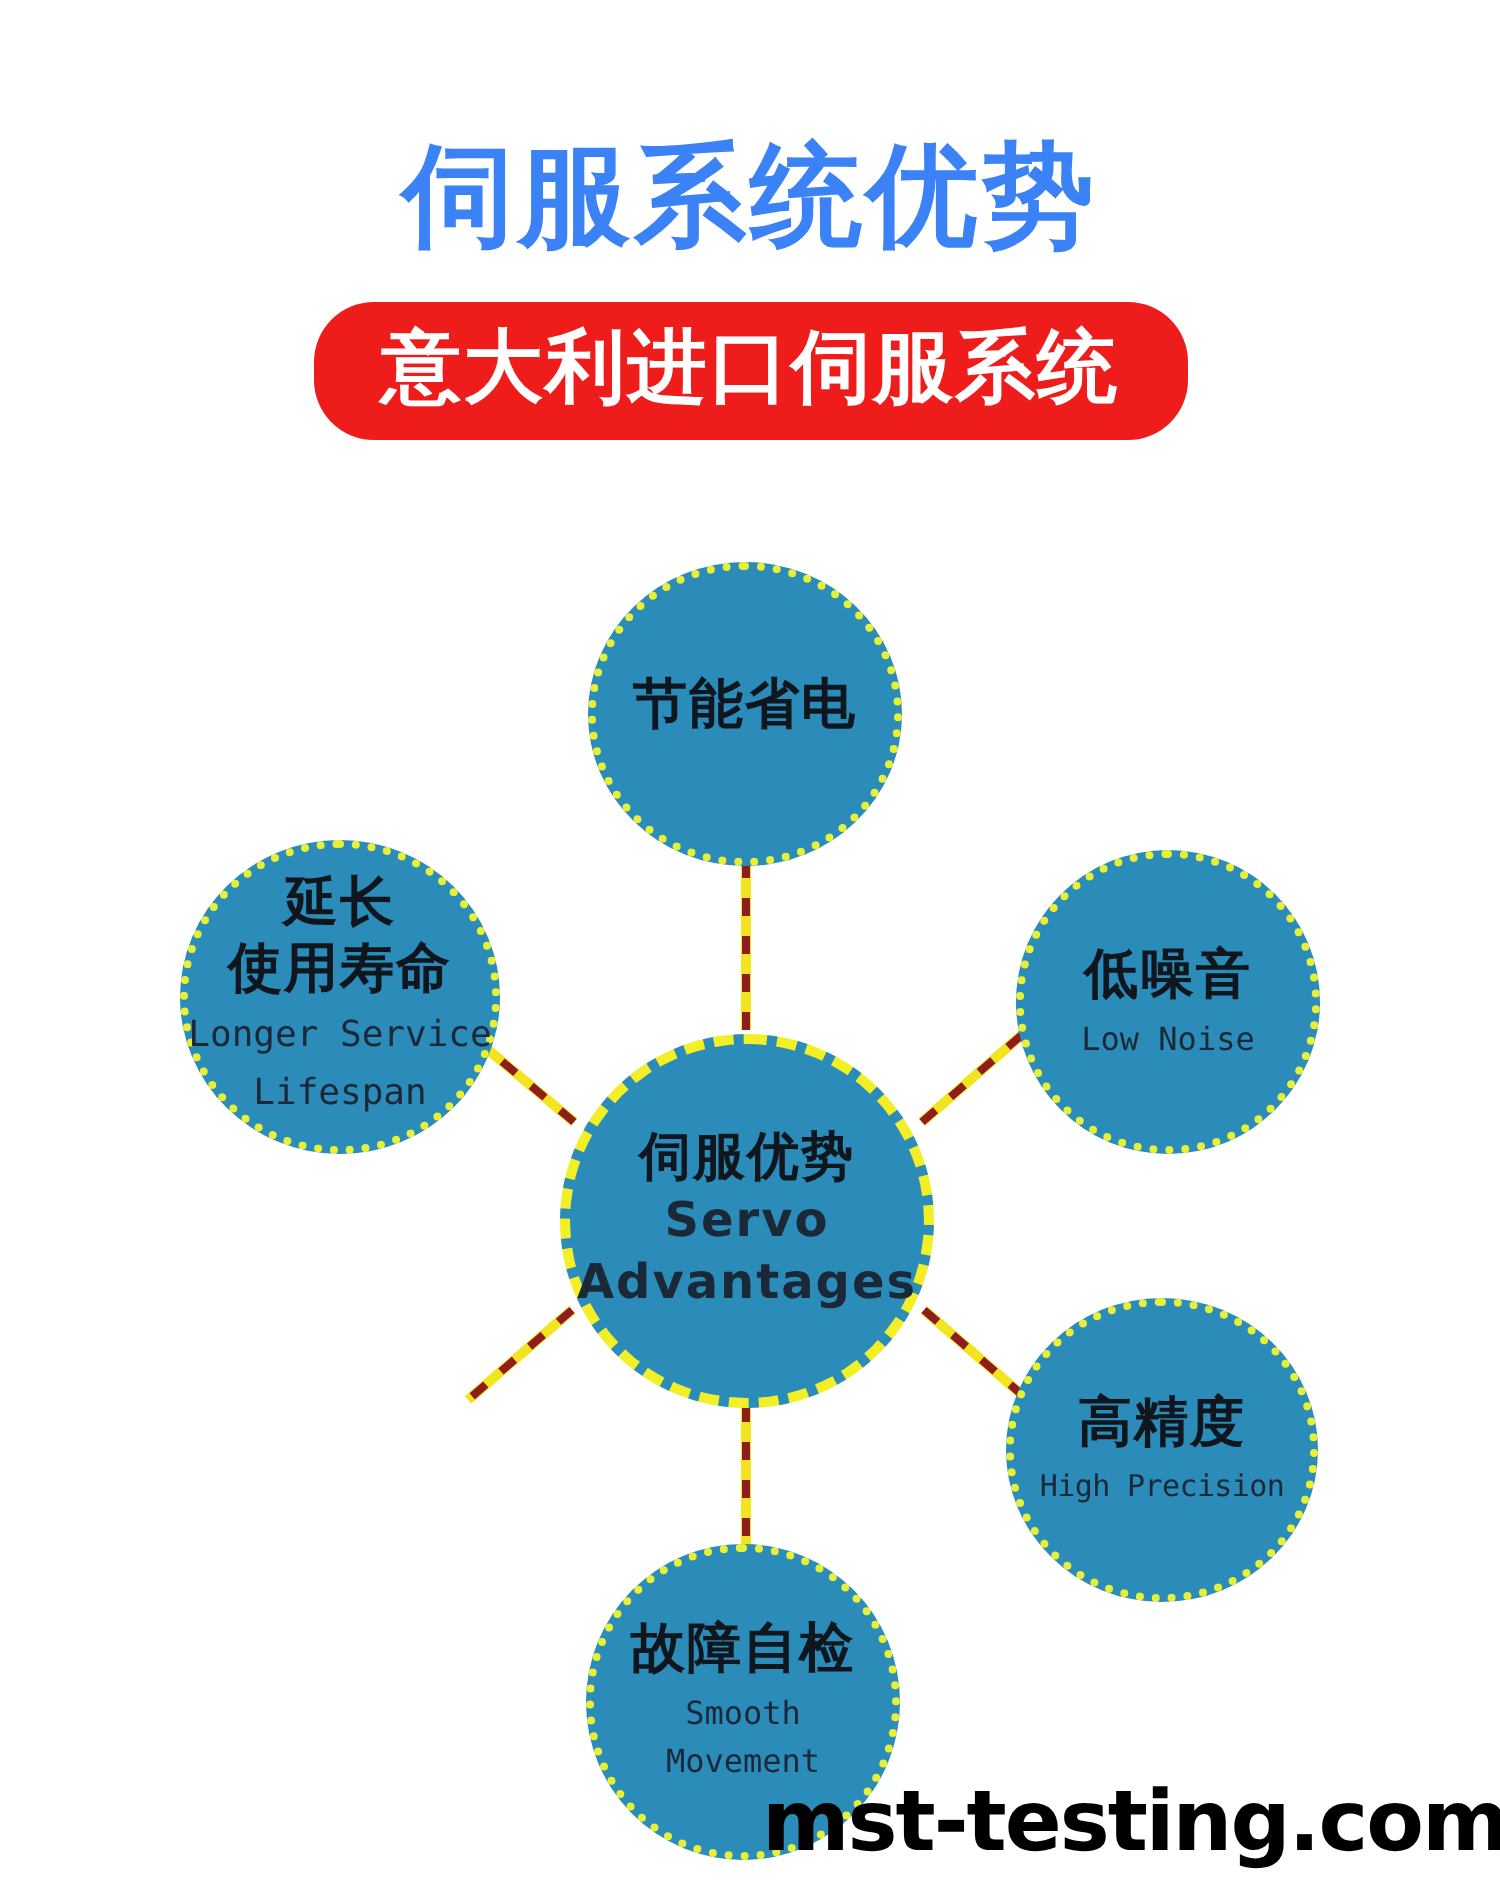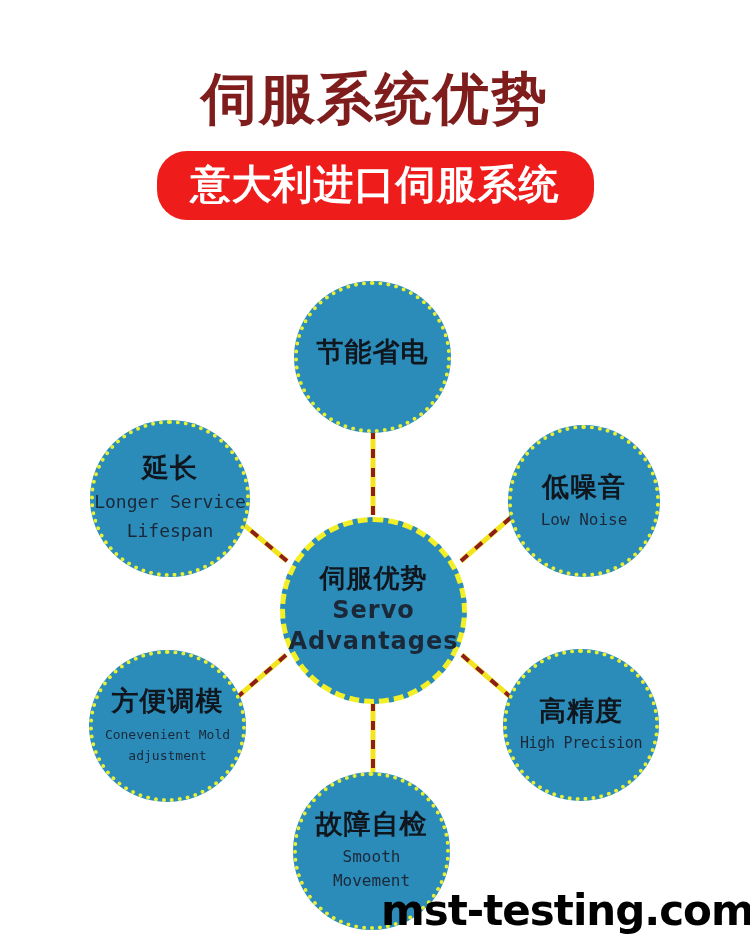--- a/index.html
+++ b/index.html
@@ -33,21 +33,21 @@
   }
 
   .main-title {
     margin: 0;
     padding-top: 68px;
     font-family: "Liberation Serif", "DejaVu Serif", serif;
     font-size: 56px;
     font-weight: bold;
     line-height: 1.12;
     letter-spacing: 2px;
-    color: #7f1d1d;
+    color: #3b82f6;
     white-space: nowrap;
   }
 
   .subtitle-wrap {
     margin-top: 20px;
     display: flex;
     justify-content: center;
   }
 
   .subtitle-pill {
@@ -278,31 +278,25 @@
     </div>
 
     <div class="node node-bottom">
       <span class="cn cn-line">故障自检</span>
       <span class="en">
         <span class="en-line">Smooth</span>
         <span class="en-line">Movement</span>
       </span>
     </div>
 
-    <div class="node node-left-bottom">
-      <span class="cn cn-line">方便调模</span>
-      <span class="en">
-        <span class="en-line">Conevenient Mold</span>
-        <span class="en-line">adjustment</span>
-      </span>
-    </div>
 
     <div class="node node-left-top">
       <span class="cn">
         <span class="cn-line">延长</span>
+        <span class="cn-line">使用寿命</span>
       </span>
       <span class="en">
         <span class="en-line">Longer Service</span>
         <span class="en-line">Lifespan</span>
       </span>
     </div>
 
     <div class="node node-center">
       <span class="cn cn-line">伺服优势</span>
       <span class="en">Servo Advantages</span>

